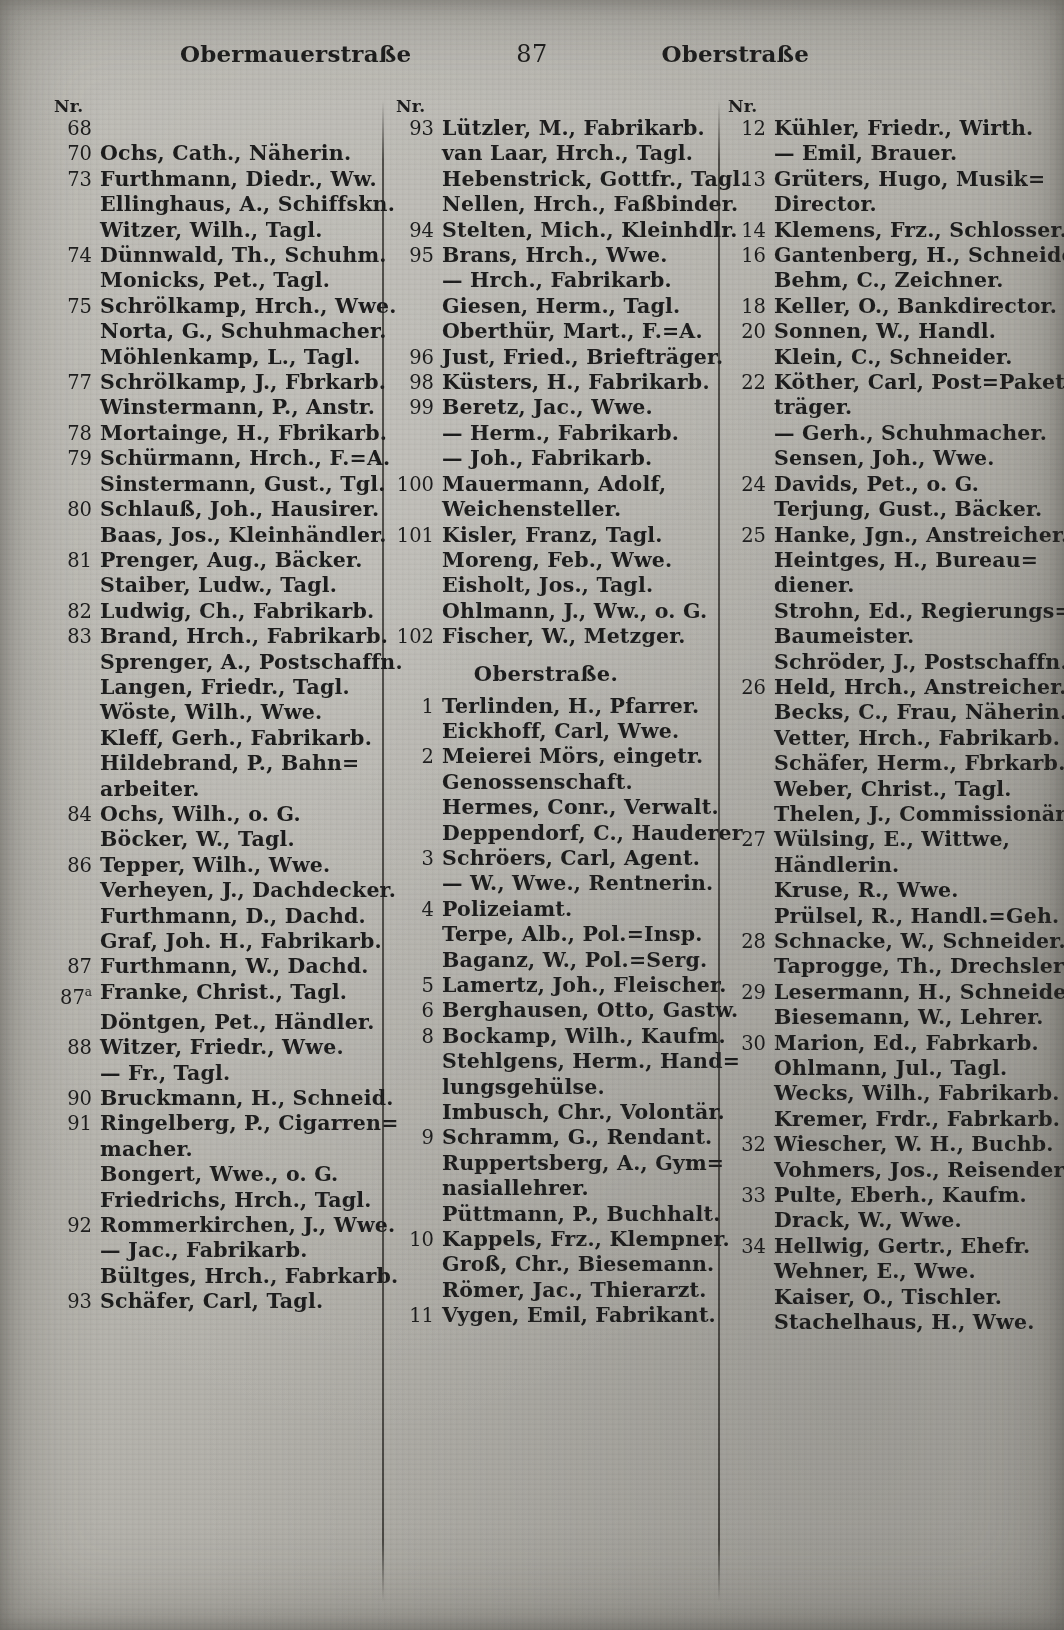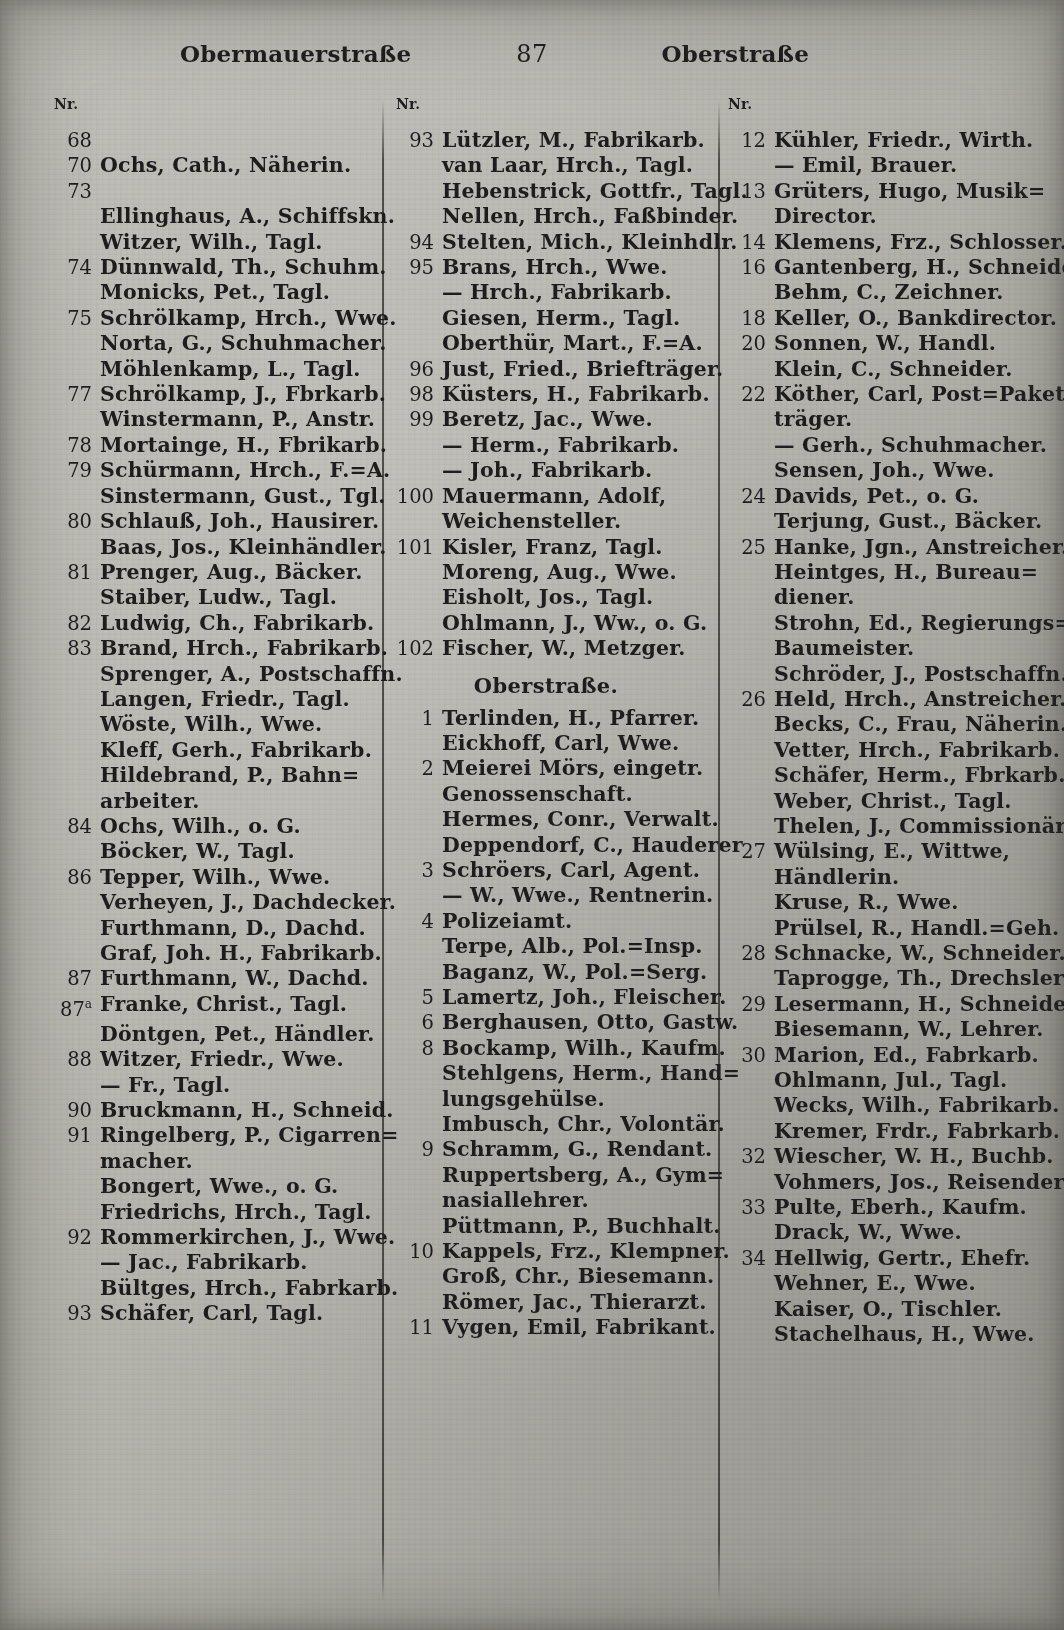--- a/index.html
+++ b/index.html
@@ -70,22 +70,22 @@
   .col3{width:auto;flex:1;padding-left:18px;}
   .rule{
     position:absolute;
     top:4px;bottom:8px;
     width:2px;
     background:linear-gradient(to bottom, rgba(40,38,34,0.0), rgba(40,38,34,0.75) 4%, rgba(40,38,34,0.75) 96%, rgba(40,38,34,0.0));
   }
   .rule1{left:330px;}
   .rule2{left:666px;}
   .nr{
-    font-size:14px;
-    margin-bottom:16px;
+    font-size:17px;
+    margin-bottom:0;
     padding-left:2px;
   }
   .entry{
     display:flex;
     font-size:20.5px;
     line-height:25.4px;
     white-space:nowrap;
   }
   .num{
     width:40px;
@@ -129,20 +129,21 @@
       <div class="entries">
           <div class="entry">
             <span class="num">68</span>
           </div>
           <div class="entry">
             <span class="num">70</span>
             <span class="txt fr">Ochs, Cath., Näherin.</span>
           </div>
           <div class="entry">
             <span class="num">73</span>
+            <span class="txt fr">Furthmann, Diedr., Ww.</span>
           </div>
           <div class="entry indent">
             <span class="num"></span>
             <span class="txt fr">Ellinghaus, A., Schiffskn.</span>
           </div>
           <div class="entry indent">
             <span class="num"></span>
             <span class="txt fr">Witzer, Wilh., Tagl.</span>
           </div>
           <div class="entry">
@@ -379,21 +380,21 @@
           </div>
           <div class="entry indent hang">
             <span class="txt fr">Weichensteller.</span>
           </div>
           <div class="entry">
             <span class="num">101</span>
             <span class="txt fr">Kisler, Franz, Tagl.</span>
           </div>
           <div class="entry indent">
             <span class="num"></span>
-            <span class="txt fr">Moreng, Aug., Wwe.</span>
+            <span class="txt fr">Moreng, Feb., Wwe.</span>
           </div>
           <div class="entry indent">
             <span class="num"></span>
             <span class="txt fr">Eisholt, Jos., Tagl.</span>
           </div>
           <div class="entry indent">
             <span class="num"></span>
             <span class="txt fr">Ohlmann, J., Ww., o. G.</span>
           </div>
           <div class="entry">

